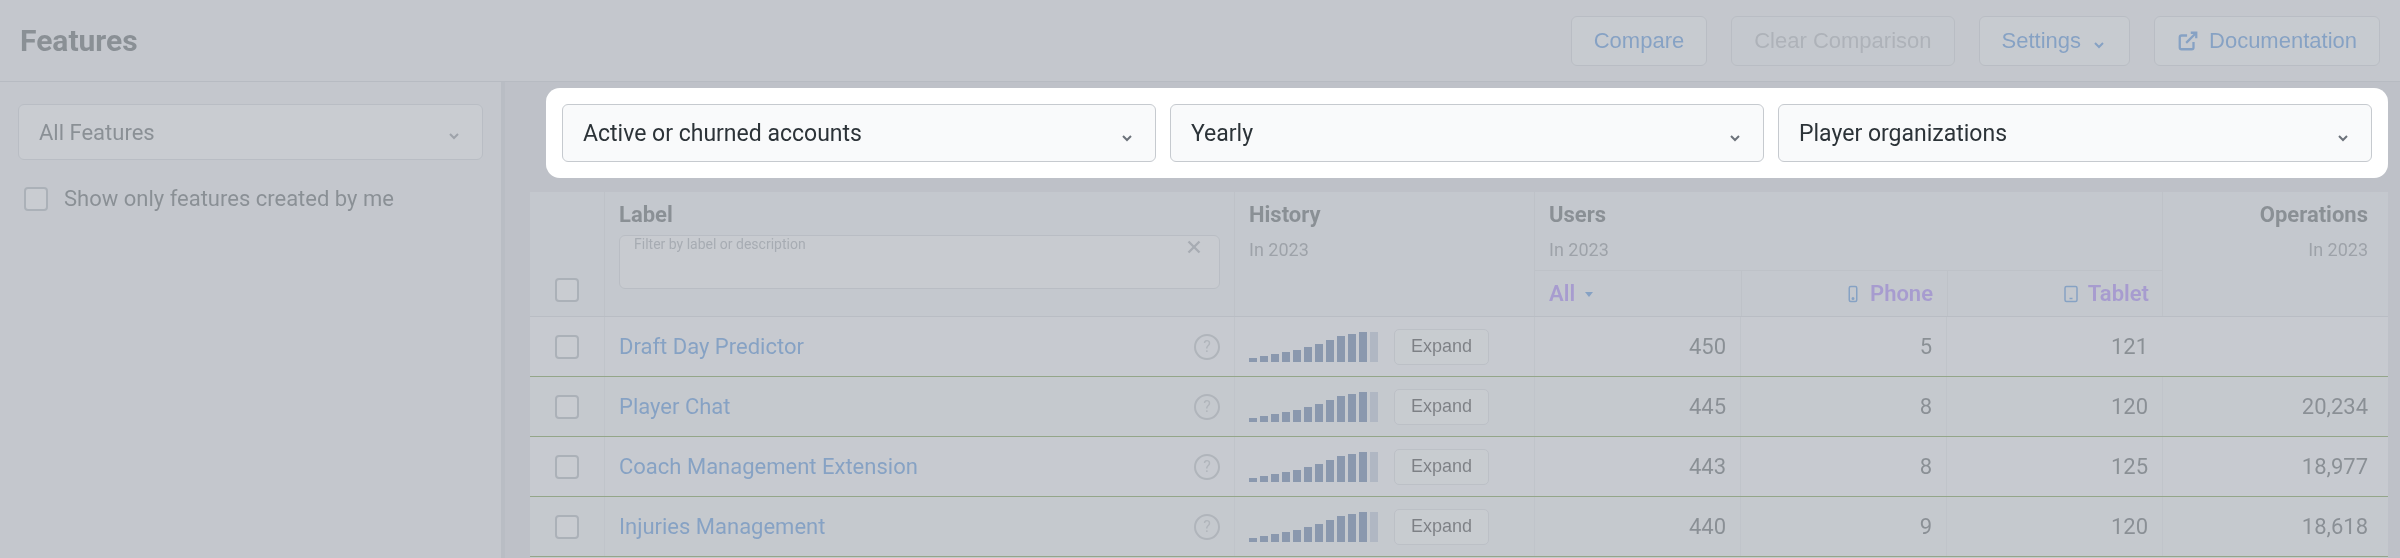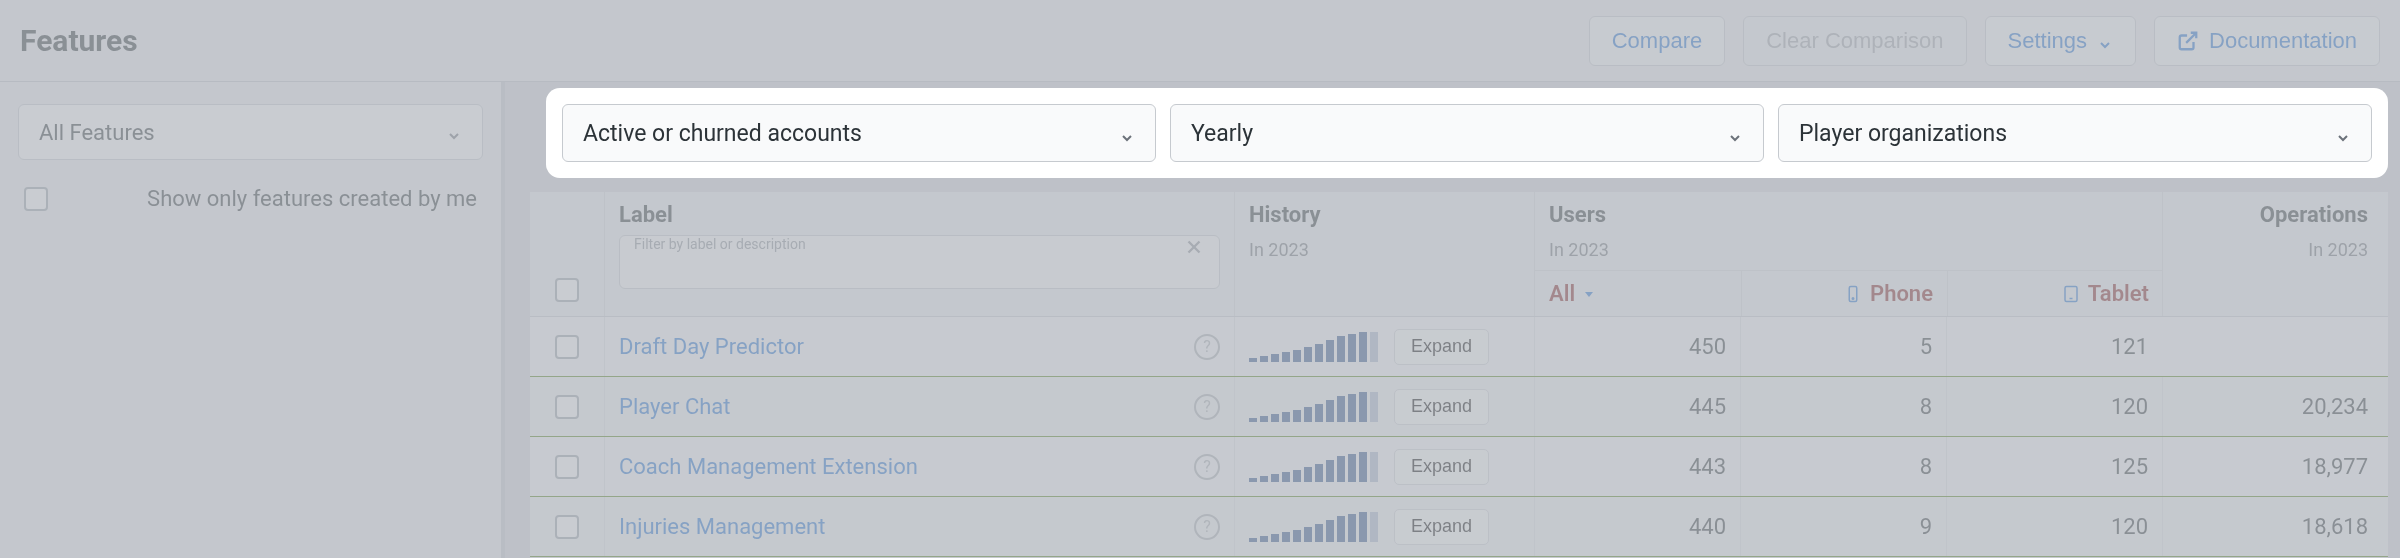--- a/index.html
+++ b/index.html
@@ -31,21 +31,21 @@
   
   .header {
     height: 82px;
     border-bottom: 1px solid #bfc4ca;
     display:flex; align-items:center;
     padding: 0 20px;
     background: #e9ecef;
     position: relative; z-index:1;
   }
   .header h1 { font-size: 30px; font-weight: 700; color:#2c3338; }
-  .header-actions { margin-left:auto; display:flex; gap:18px;align-items:center; }
+  .header-actions { margin-left:auto; display:flex; gap:24px;align-items:center; }
   .btn {
     height: 50px; padding: 0 22px;
     background:#f6f7f9;
     border:1px solid #c6cacf;
     border-radius:6px;
     font-size:22px;
     display:flex; align-items:center; gap:10px;
     cursor:pointer;
   }
   .btn.link { color:#1f6fd0; }
@@ -63,21 +63,21 @@
     z-index:1;
   }
   .select {
     width:100%; height:56px;
     background:#f9fafb; border:1px solid #c6cacf; border-radius:6px;
     display:flex; align-items:center;
     padding:0 20px; font-size:22px; color:#2c3338;
     cursor:pointer;
   }
   .select .chev { margin-left:auto; }
-  .check-row { display:flex; align-items:center; gap:8px; margin-top:26px; padding:0 6px;justify-content:space-between; }
+  .check-row { display:flex; align-items:center; gap:16px; margin-top:26px; padding:0 6px; }
   .checkbox {
     width:24px; height:24px; border:2px solid #9aa1a9; border-radius:4px; background:#fafbfc;
     cursor:pointer;
   }
   .check-row span { font-size:22px; }
 
   
   .filterbar {
     position:absolute;
     left:546px; top:88px; right:12px; height:90px;
@@ -100,21 +100,21 @@
     display:grid;
     grid-template-columns: 74px 630px 300px 206px 206px 216px 220px;
     border-bottom:1px solid #c6cacf;
     background:#eceff1;
   }
   .thead .th { padding:10px 14px; border-left:1px solid #d6dadd; }
   .thead .th:first-child { border-left:none; display:flex; align-items:flex-end; justify-content:center; padding-bottom:14px;}
   .th .title { font-size:22px; font-weight:700; }
   .th .sub { font-size:18px; color:#6b7178; margin-top:12px; }
   .th.ops { text-align:right; }
-  .th .blue { color:#7f1d1d; font-weight:600; font-size:22px; display:flex; align-items:center; gap:8px; }
+  .th .blue { color:#8b5cf6; font-weight:600; font-size:22px; display:flex; align-items:center; gap:8px; }
   .th .blue.right { justify-content:flex-end; }
   .label-filter {
     width:100%; height:54px; border:1px solid #c6cacf; border-radius:6px;
     background:#f7f8f9; display:flex; padding:0 14px;
     font-size:14px; color:#8b9198;
   }
   .label-filter .clear { margin-left:auto; width:22px; height:22px; color:#8b9198; }
   .row {
     display:grid;
     grid-template-columns: 74px 630px 300px 206px 206px 216px 220px;

